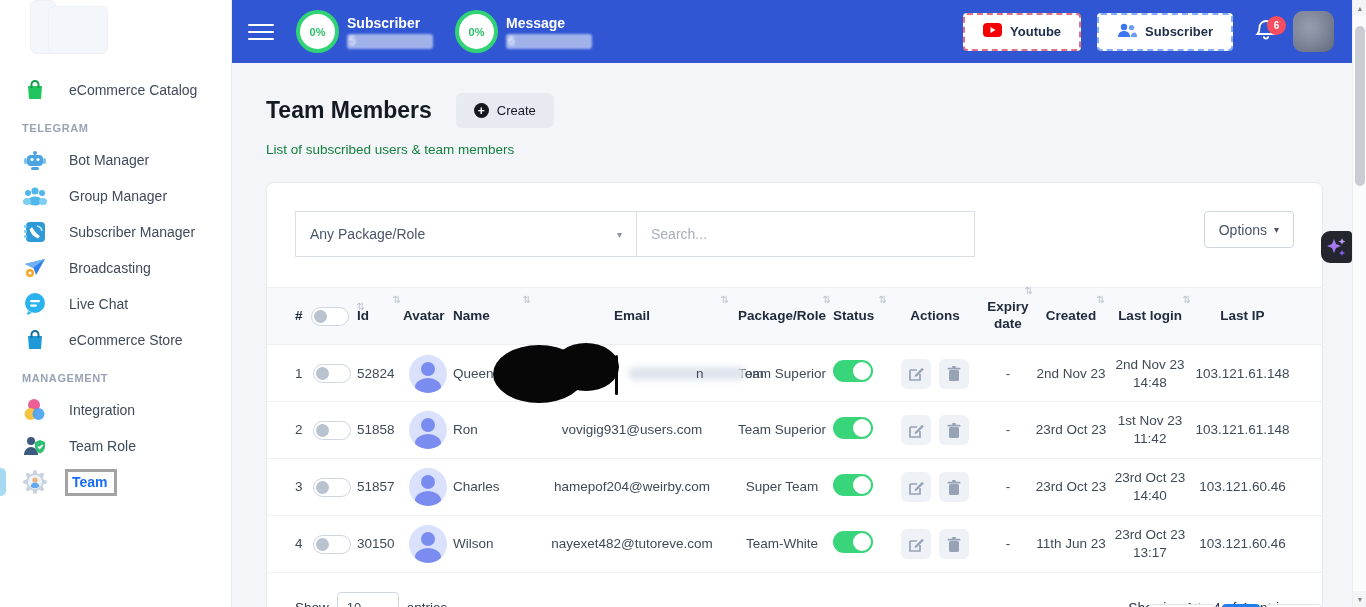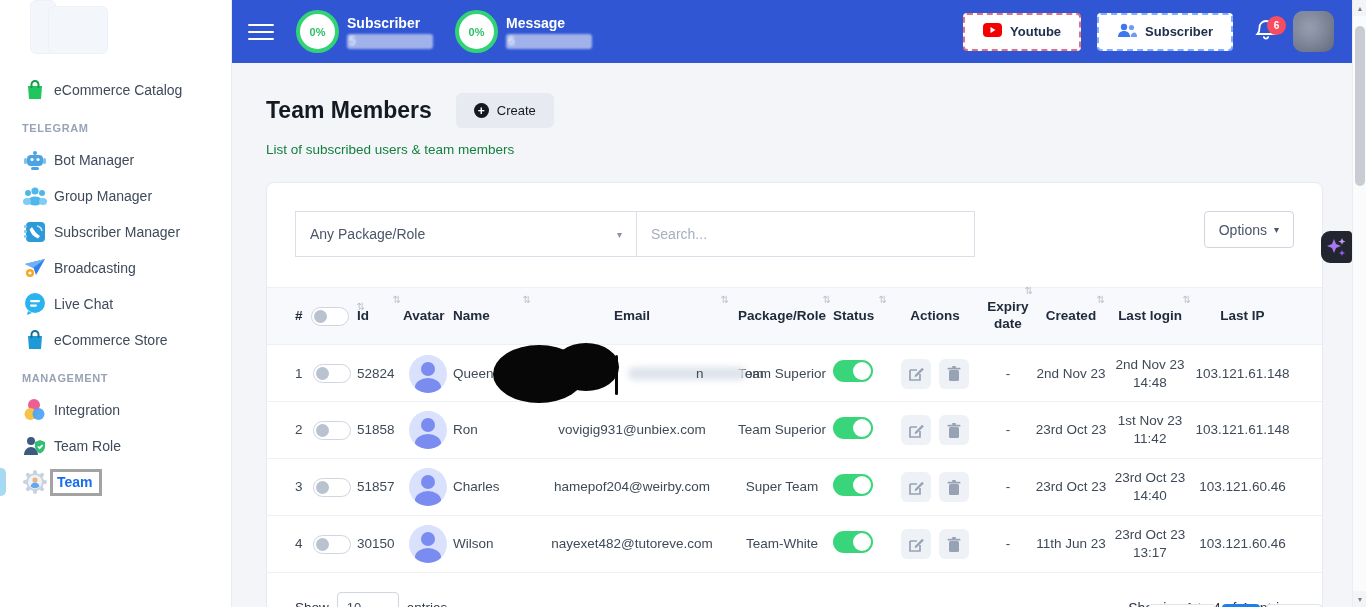--- a/index.html
+++ b/index.html
@@ -7,21 +7,21 @@
   .app { position:relative; width:1366px; height:607px; }
 
   
   .sidebar { position:absolute; left:0; top:0; width:232px; height:607px; background:#ffffff; border-right:1px solid #e9edf3; z-index:5; }
   .logo-skeleton { position:relative; height:64px; }
   .skel { position:absolute; background:#f3f6fa; border:1px solid #eef1f6; border-radius:6px; }
   .skel1 { left:30px; top:0; width:26px; height:54px; }
   .skel2 { left:48px; top:6px; width:60px; height:48px; }
   .menu { padding:8px 0 0 0; }
   .section-title { padding:14px 0 8px 22px; font-size:11px; font-weight:700; letter-spacing:.6px; color:#99a3b5; }
-  .mitem { display:flex; align-items:center; gap:6px; height:36px; padding-left:22px; cursor:pointer; position:relative; }
+  .mitem { display:flex; align-items:center; gap:21px; height:36px; padding-left:22px; cursor:pointer; position:relative; }
   .mitem .label { font-size:14px; color:#3f4a5a; font-weight:500; }
   .mitem.active .label { color:#176cf0; font-weight:700; }
   .active-pill { position:absolute; left:-4px; top:4px; width:10px; height:28px; background:#a6d9f2; border-radius:6px; }
   .red-box { border:3px solid #a3a3a3; padding:1px 6px 2px 4px; margin-left:-4px; }
   .micon { width:26px; height:26px; flex:0 0 26px; display:flex; align-items:center; justify-content:center; }
 
   
   .topbar { position:absolute; left:232px; top:0; width:1120px; height:63px; background:#3056d3; display:flex; align-items:center; z-index:4; }
   .hamburger { margin-left:16px; width:26px; cursor:pointer; }
   .hamburger span { display:block; height:2px; background:#fff; margin:5px 0; border-radius:2px; }
@@ -404,21 +404,21 @@
             <span class="toggle-off"></span>
           </div>
         <div class="cell left">51858</div>
         <div class="cell avatar-cell">
             <span class="avatar-circ">
               <span class="head"></span>
               <span class="body"></span>
             </span>
           </div>
         <div class="cell left">Ron</div>
-        <div class="cell">vovigig931@unbiex.com</div>
+        <div class="cell">vovigig931@users.com</div>
         <div class="cell">Team Superior</div>
         <div class="cell left"><span class="toggle-on"></span></div>
         <div class="cell actions-cell">
           <button class="act-btn">
               <svg width="15" height="15" viewBox="0 0 15 15">
                 <path d="M1 4h7M1 4v10h10V8" fill="none" stroke="#97a2b5" stroke-width="1.7"></path>
                 <path d="M6 9l7.2-7.2 1.6 1.6L7.6 10.6 5.6 11z" fill="#97a2b5"></path>
               </svg>
             </button>
           <button class="act-btn">

